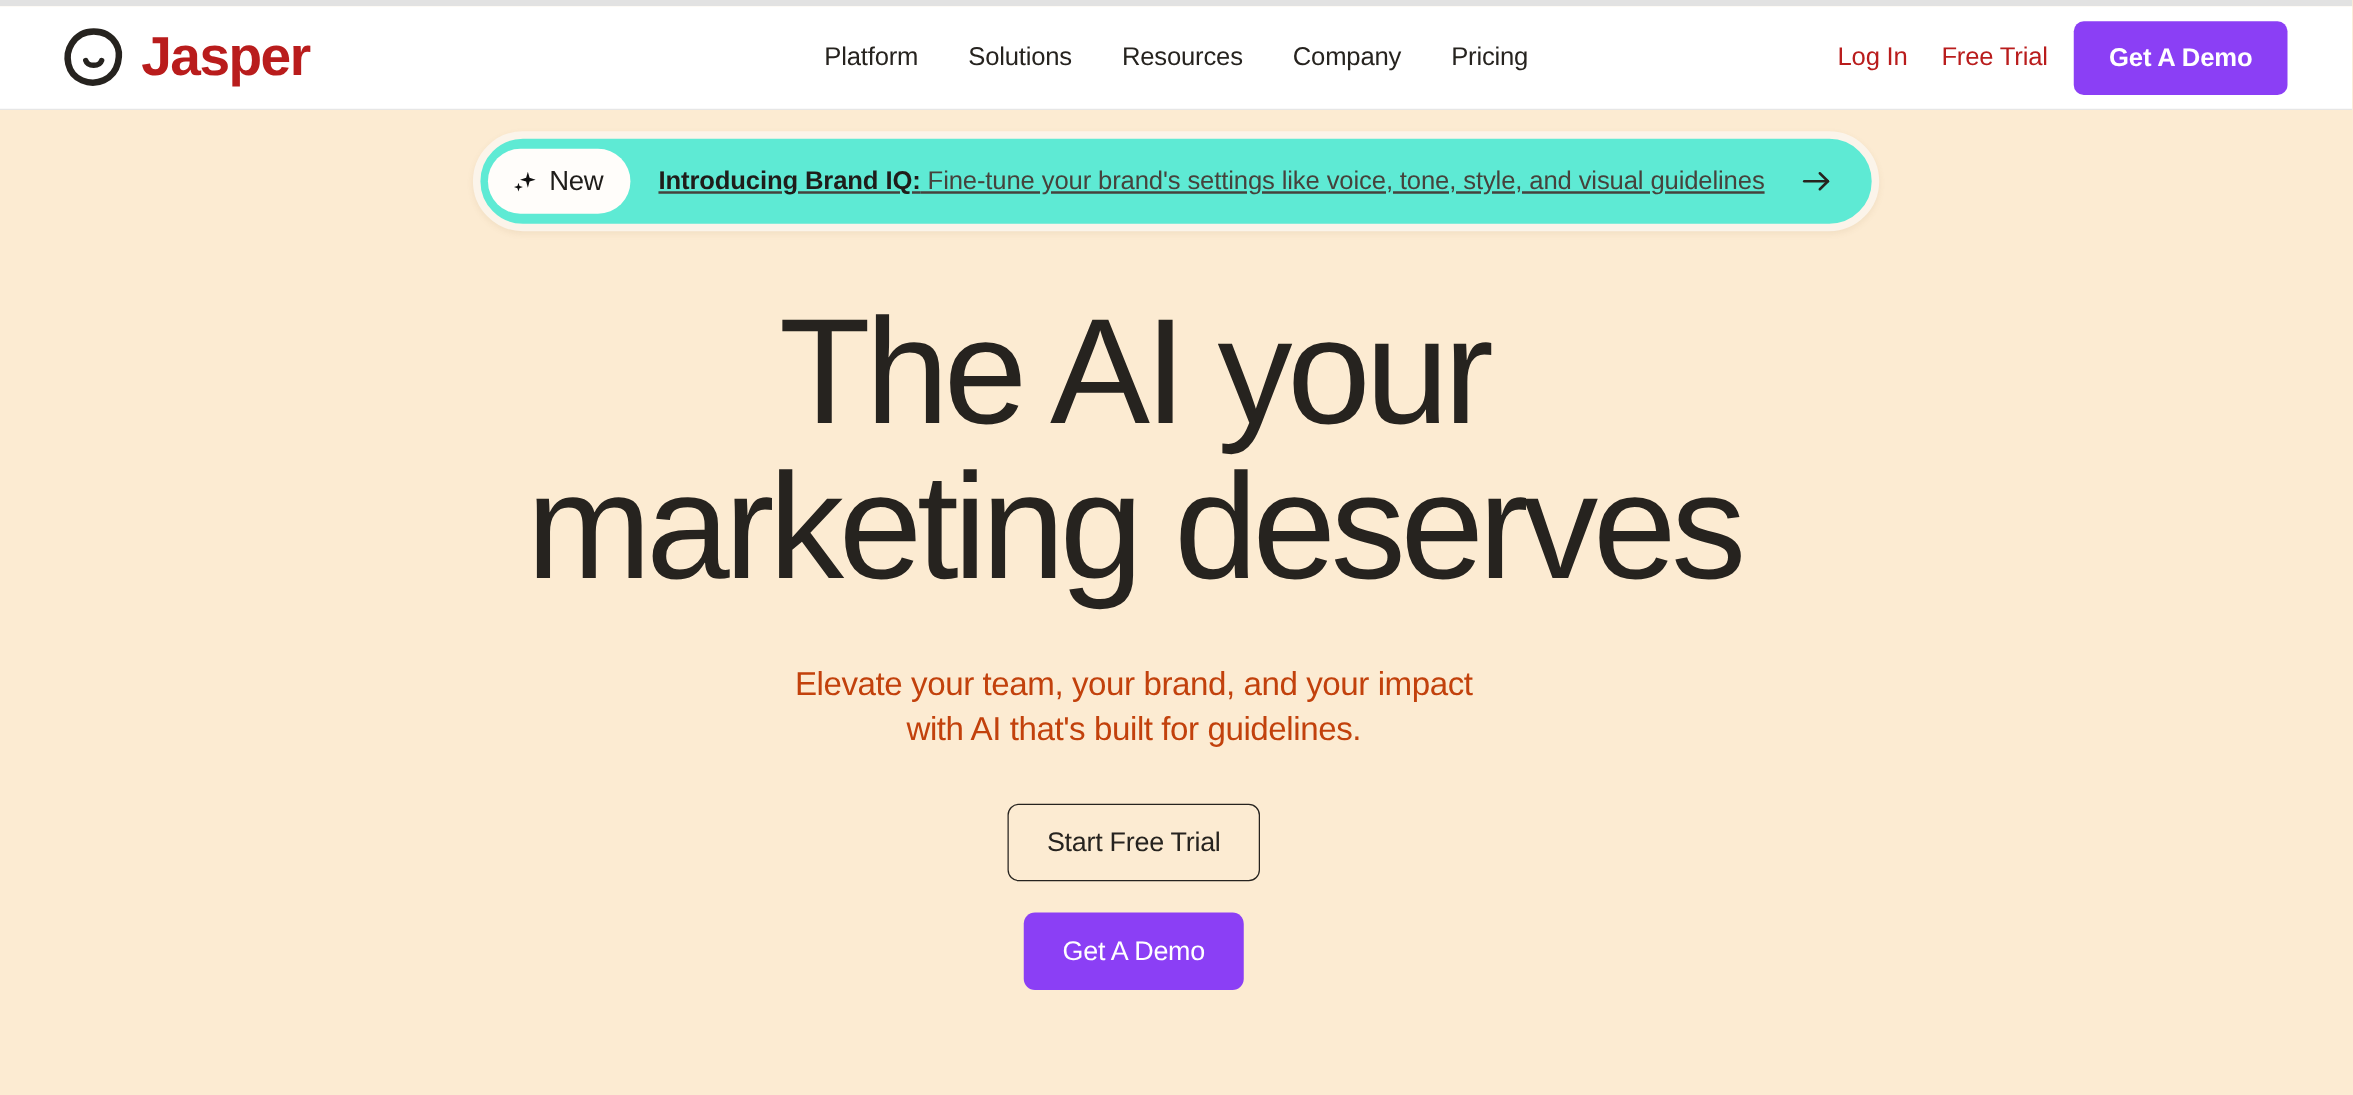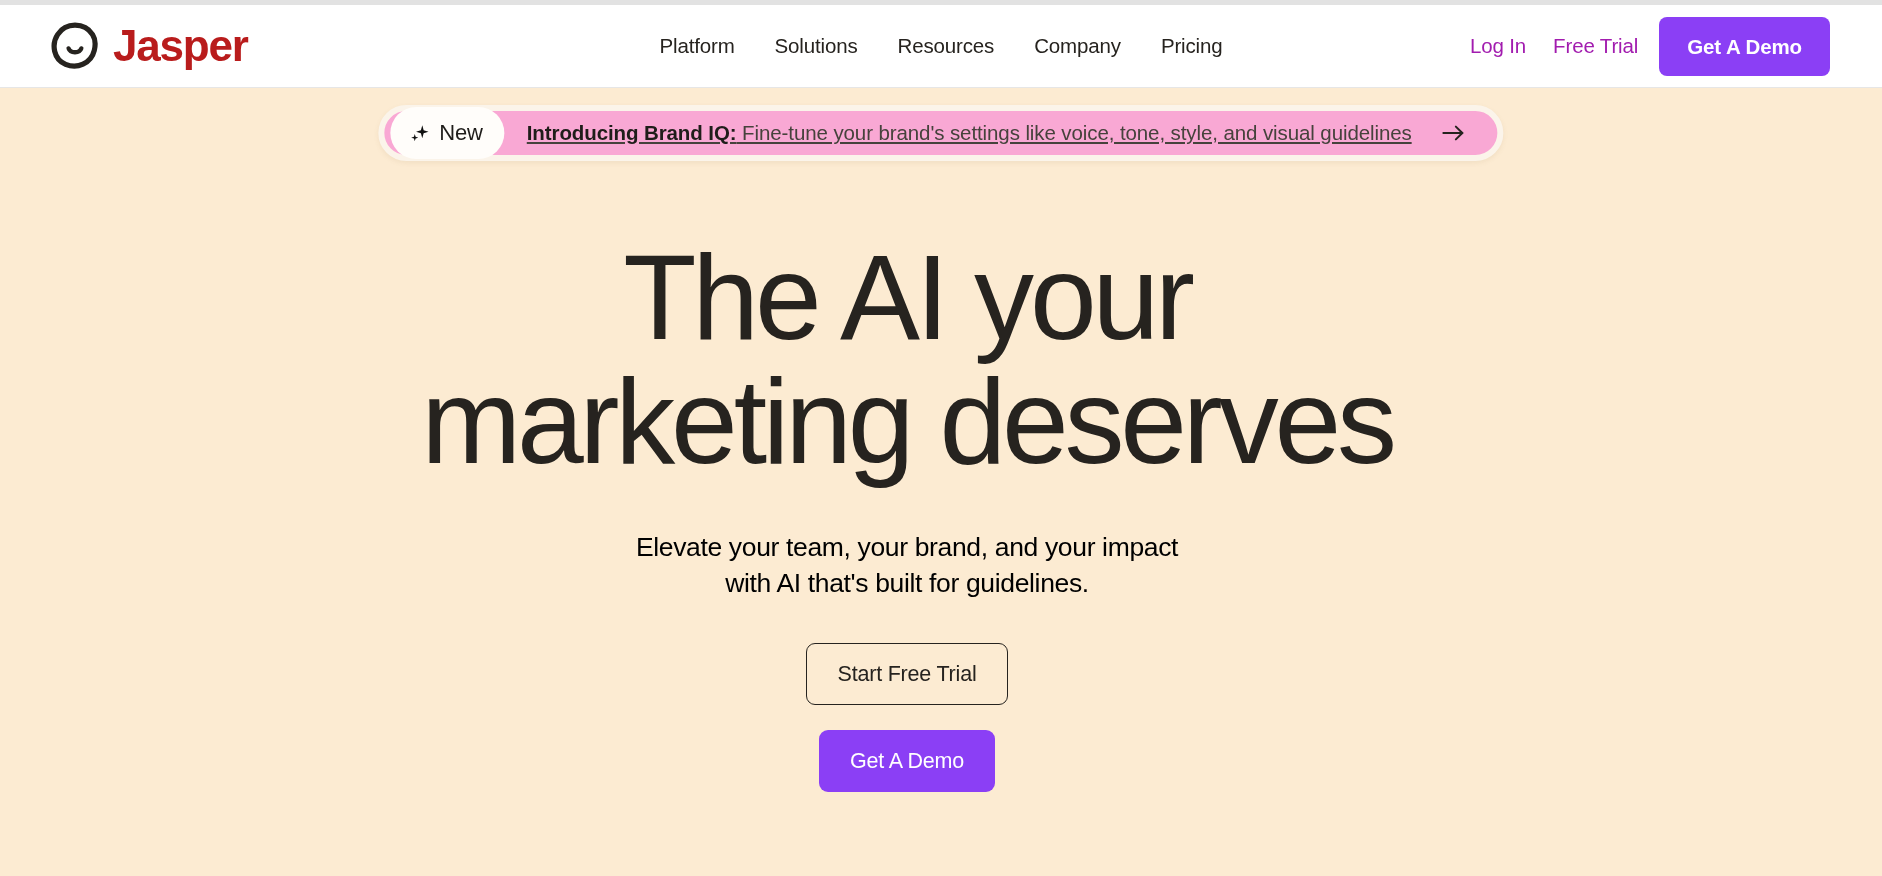--- a/index.html
+++ b/index.html
@@ -91,21 +91,21 @@
   .header-actions {
     position: absolute;
     right: 52px;
     display: flex;
     align-items: center;
     gap: 27px;
   }
 
   .text-action {
     font-size: 20.5px;
-    color: #a21caf;
+    color: #b91c1c;
     text-decoration: none;
     white-space: nowrap;
     letter-spacing: -0.15px;
   }
 
   .btn-demo-header {
     margin-left: -6px;
     background: #8B3FF5;
     color: #FFFFFF;
     font-size: 20.5px;
@@ -131,24 +131,24 @@
   }
 
   
   .announcement {
     position: absolute;
     top: 17px;
     left: 50%;
     transform: translateX(-50%);
     display: flex;
     align-items: center;
-    background: #f9a8d4;
+    background: #5eead4;
     border: 6px solid #FBF4EA;
     border-radius: 999px;
-    height: 56px;
+    height: 80px;
     padding: 0 32px 0 6px;
     box-shadow: 0 2px 5px rgba(150, 120, 70, 0.10);
     cursor: pointer;
     text-decoration: none;
   }
 
   .new-pill {
     display: flex;
     align-items: center;
     gap: 9px;
@@ -216,21 +216,21 @@
 
   .hero-title .line {
     display: block;
   }
 
   .hero-sub {
     margin-top: 46px;
     font-size: 26.5px;
     line-height: 1.36;
     font-weight: 400;
-    color: #000000;
+    color: #c2410c;
     letter-spacing: -0.35px;
   }
 
   .hero-sub .line {
     display: block;
   }
 
   .hero-ctas {
     margin-top: 42px;
     display: flex;

